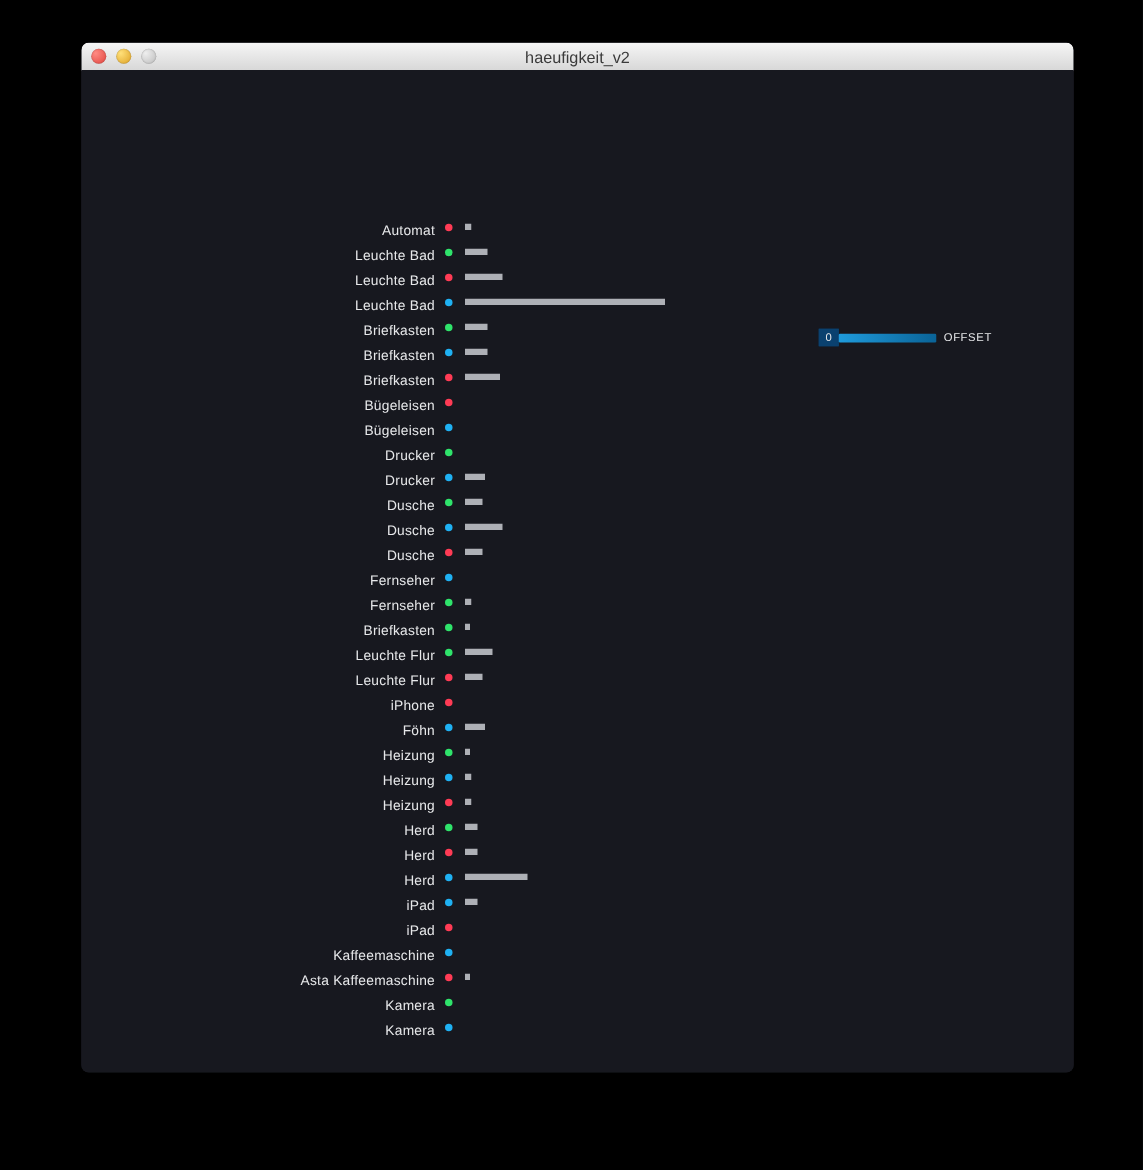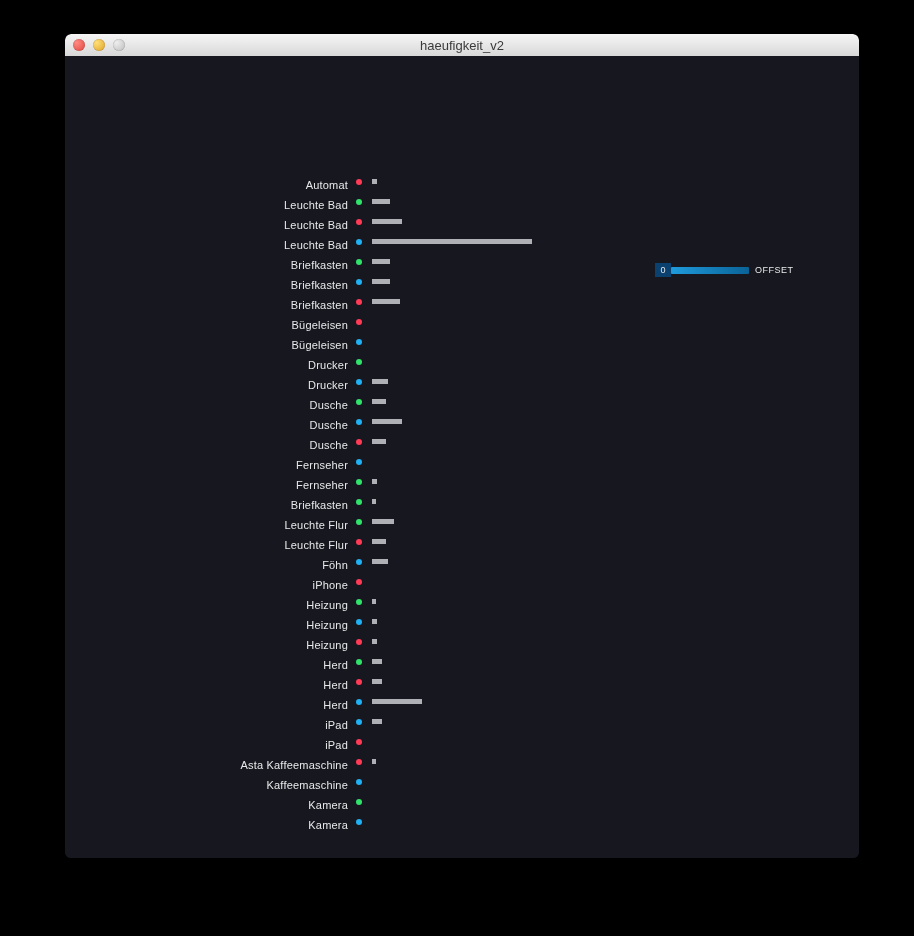--- a/index.html
+++ b/index.html
@@ -230,30 +230,30 @@
           <div class="label">Leuchte Flur</div>
           <div class="dot" style="background: rgb(47, 227, 107);"></div>
           <div class="bar" style="width: 22px; background: rgb(174, 176, 182);"></div>
         </div>
         <div class="row">
           <div class="label">Leuchte Flur</div>
           <div class="dot" style="background: rgb(255, 59, 85);"></div>
           <div class="bar" style="width: 14px; background: rgb(174, 176, 182);"></div>
         </div>
         <div class="row">
+          <div class="label">iPhone</div>
+          <div class="dot" style="background: rgb(255, 59, 85);"></div>
+          <div class="bar" style="width: 0px; background: rgb(174, 176, 182);"></div>
+        </div>
+        <div class="row">
           <div class="label">Föhn</div>
           <div class="dot" style="background: rgb(31, 177, 243);"></div>
           <div class="bar" style="width: 16px; background: rgb(174, 176, 182);"></div>
         </div>
         <div class="row">
-          <div class="label">iPhone</div>
-          <div class="dot" style="background: rgb(255, 59, 85);"></div>
-          <div class="bar" style="width: 0px; background: rgb(174, 176, 182);"></div>
-        </div>
-        <div class="row">
           <div class="label">Heizung</div>
           <div class="dot" style="background: rgb(47, 227, 107);"></div>
           <div class="bar" style="width: 4px; background: rgb(174, 176, 182);"></div>
         </div>
         <div class="row">
           <div class="label">Heizung</div>
           <div class="dot" style="background: rgb(31, 177, 243);"></div>
           <div class="bar" style="width: 5px; background: rgb(174, 176, 182);"></div>
         </div>
         <div class="row">
@@ -280,28 +280,28 @@
           <div class="label">iPad</div>
           <div class="dot" style="background: rgb(31, 177, 243);"></div>
           <div class="bar" style="width: 10px; background: rgb(174, 176, 182);"></div>
         </div>
         <div class="row">
           <div class="label">iPad</div>
           <div class="dot" style="background: rgb(255, 59, 85);"></div>
           <div class="bar" style="width: 0px; background: rgb(174, 176, 182);"></div>
         </div>
         <div class="row">
+          <div class="label">Kaffeemaschine</div>
+          <div class="dot" style="background: rgb(31, 177, 243);"></div>
+          <div class="bar" style="width: 0px; background: rgb(174, 176, 182);"></div>
+        </div>
+        <div class="row">
           <div class="label">Asta Kaffeemaschine</div>
           <div class="dot" style="background: rgb(255, 59, 85);"></div>
           <div class="bar" style="width: 4px; background: rgb(174, 176, 182);"></div>
-        </div>
-        <div class="row">
-          <div class="label">Kaffeemaschine</div>
-          <div class="dot" style="background: rgb(31, 177, 243);"></div>
-          <div class="bar" style="width: 0px; background: rgb(174, 176, 182);"></div>
         </div>
         <div class="row">
           <div class="label">Kamera</div>
           <div class="dot" style="background: rgb(47, 227, 107);"></div>
           <div class="bar" style="width: 0px; background: rgb(174, 176, 182);"></div>
         </div>
         <div class="row">
           <div class="label">Kamera</div>
           <div class="dot" style="background: rgb(31, 177, 243);"></div>
           <div class="bar" style="width: 0px; background: rgb(174, 176, 182);"></div>

